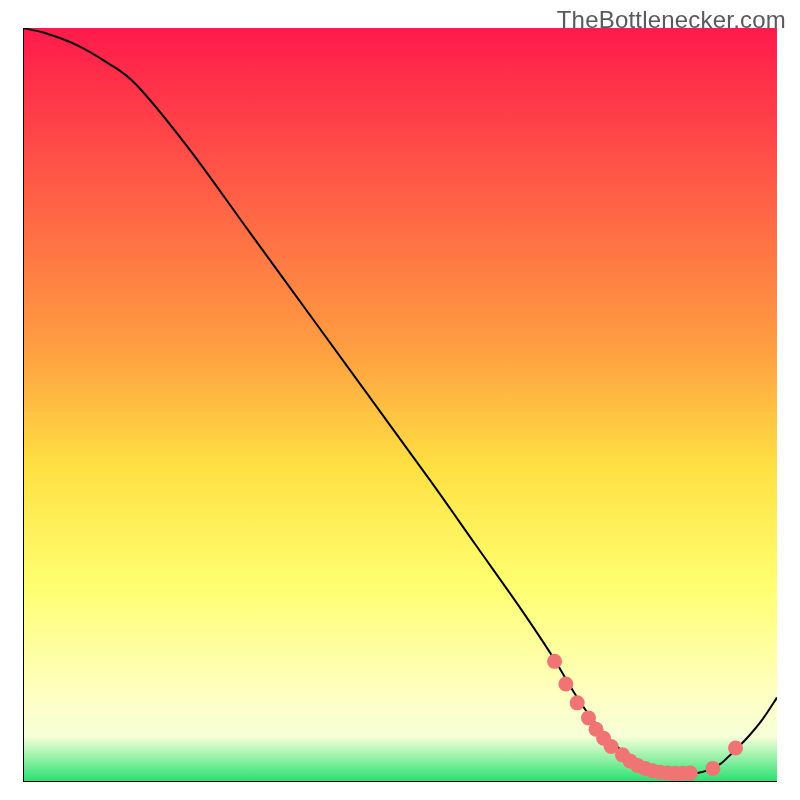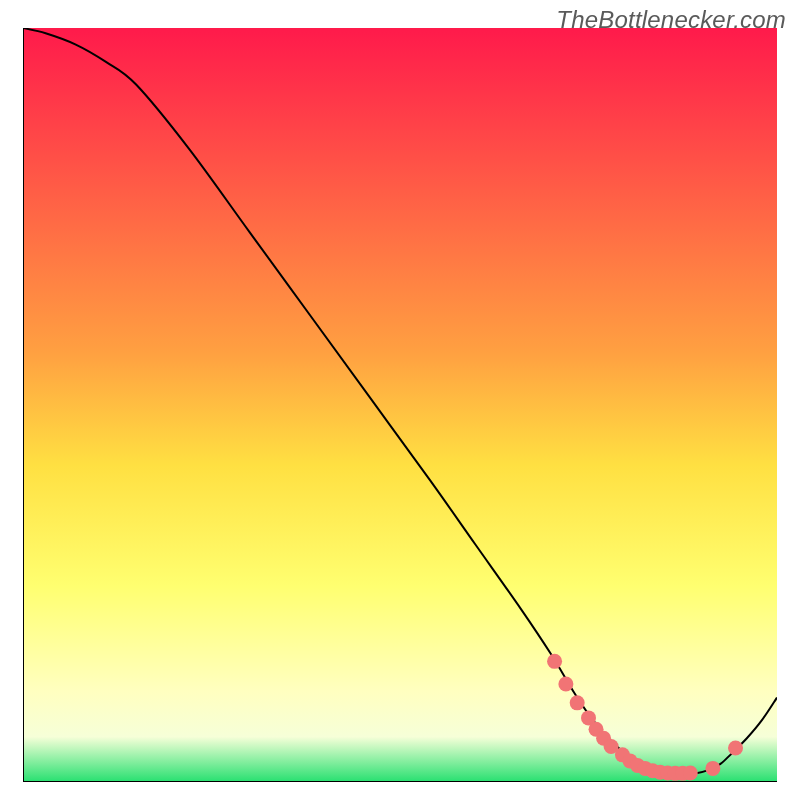--- a/index.html
+++ b/index.html
@@ -8,21 +8,20 @@
     width: 800px;
     height: 800px;
     background: #ffffff;
     font-family: Arial, Helvetica, sans-serif;
     overflow: hidden;
   }
   .frame {
     position: relative;
     width: 800px;
     height: 800px;
-    font-style: italic;
   }
   .watermark {
     position: absolute;
     top: 6px;
     right: 14px;
     font-size: 24px;
     color: #5a5a5a;
     font-weight: 400;
     letter-spacing: 0.2px;
   }

